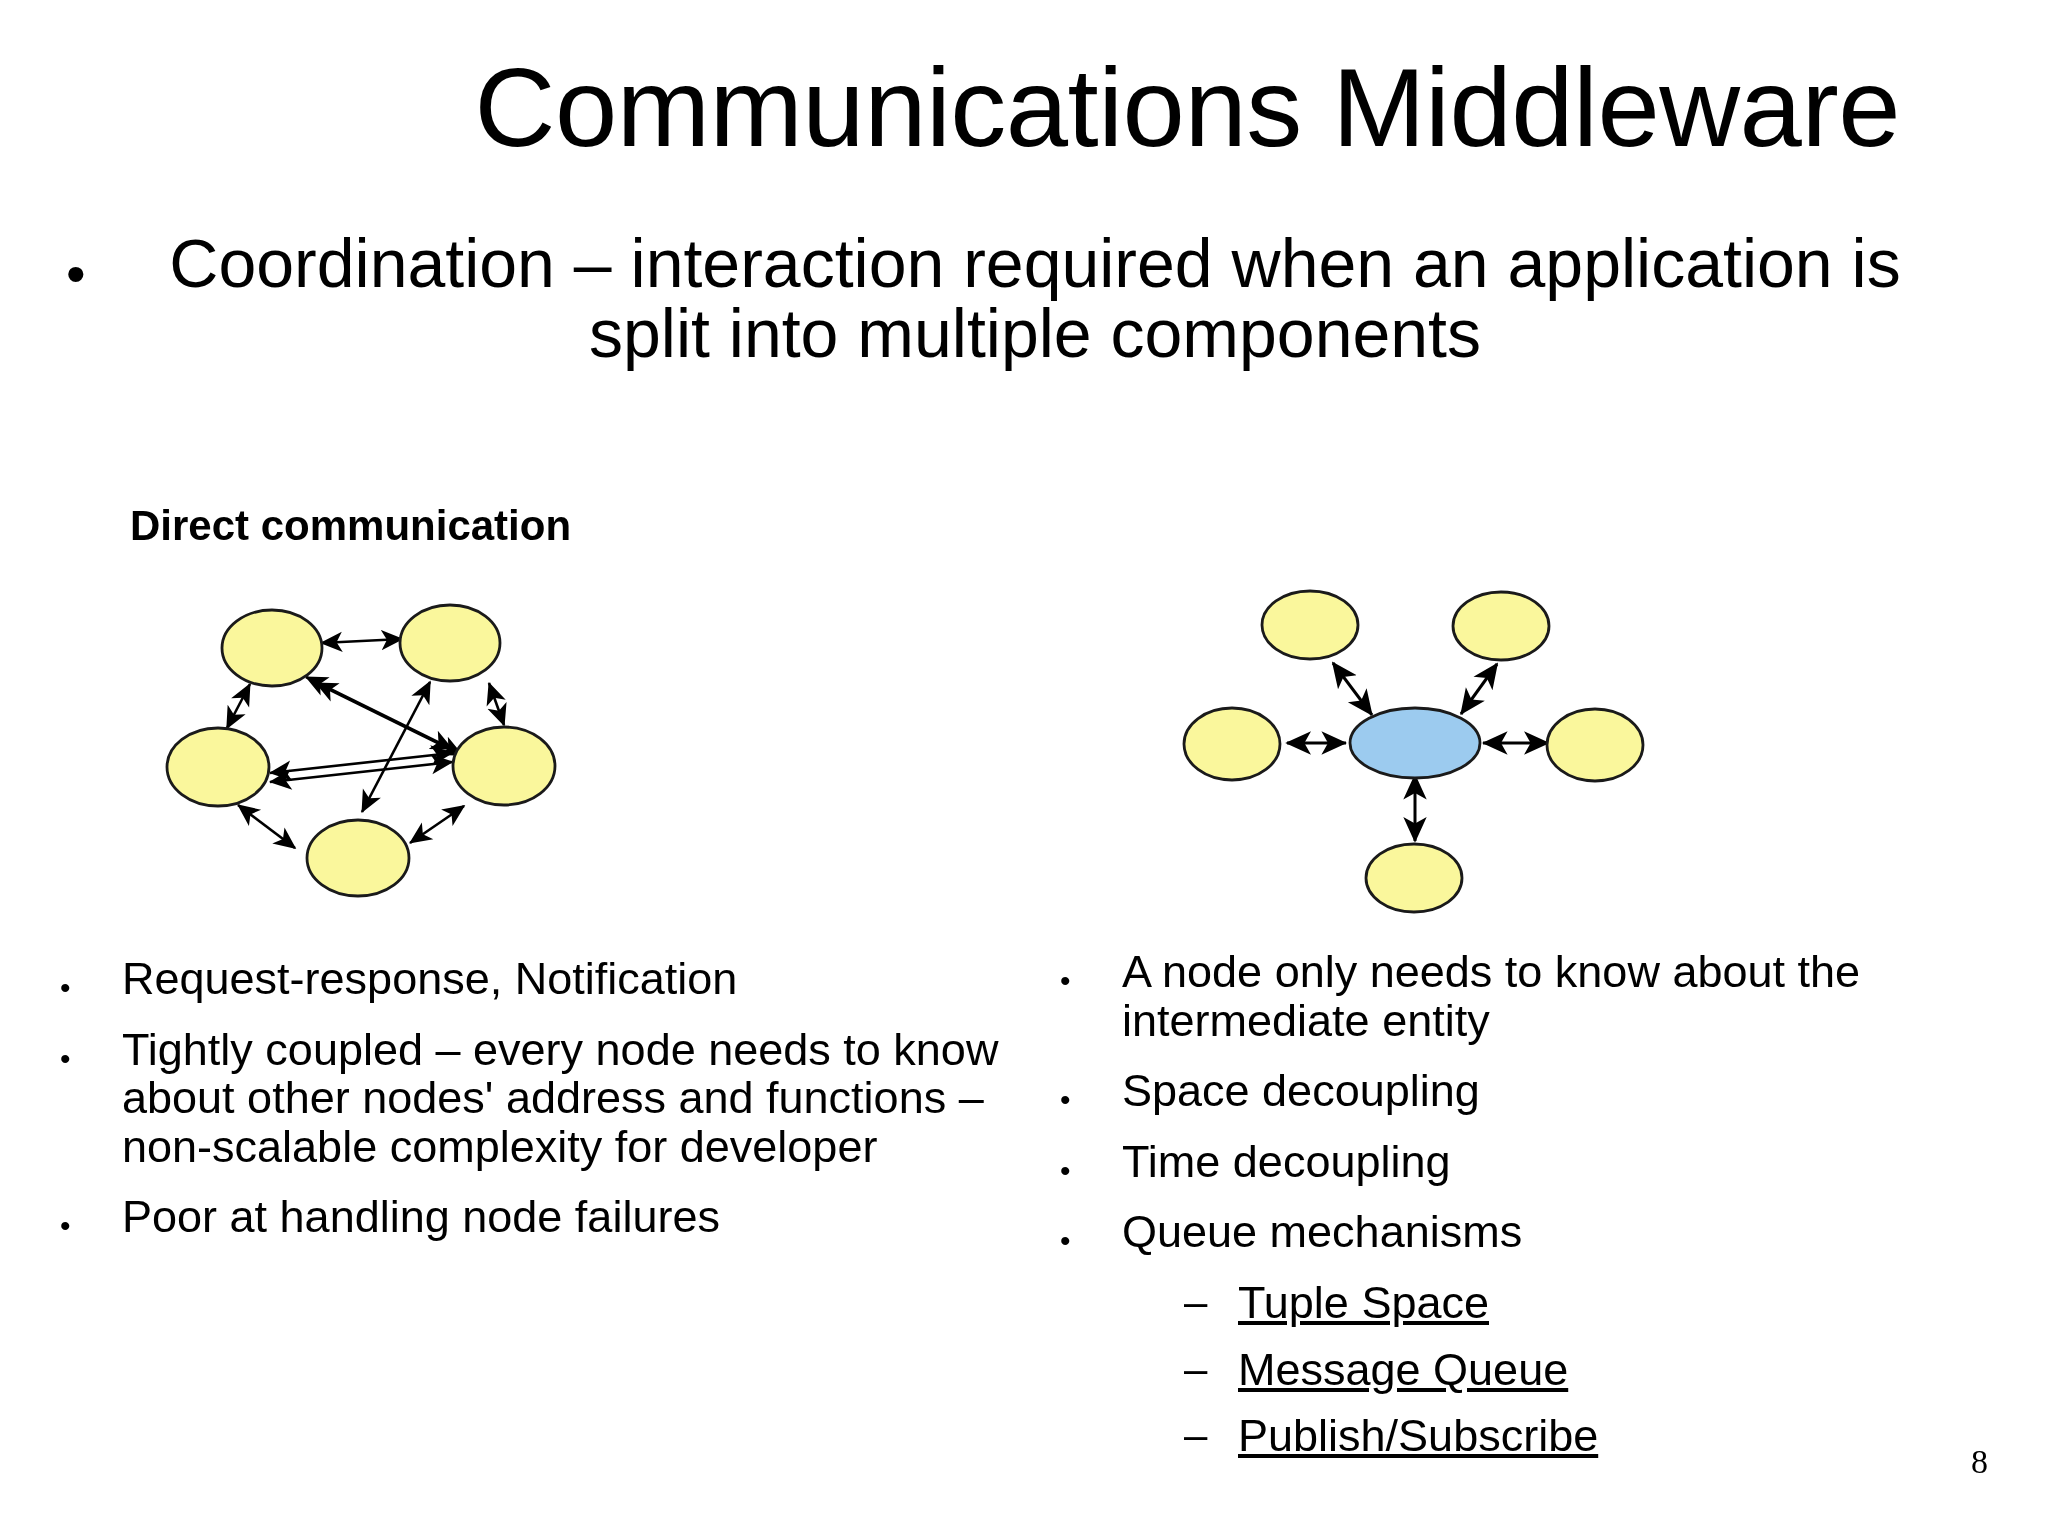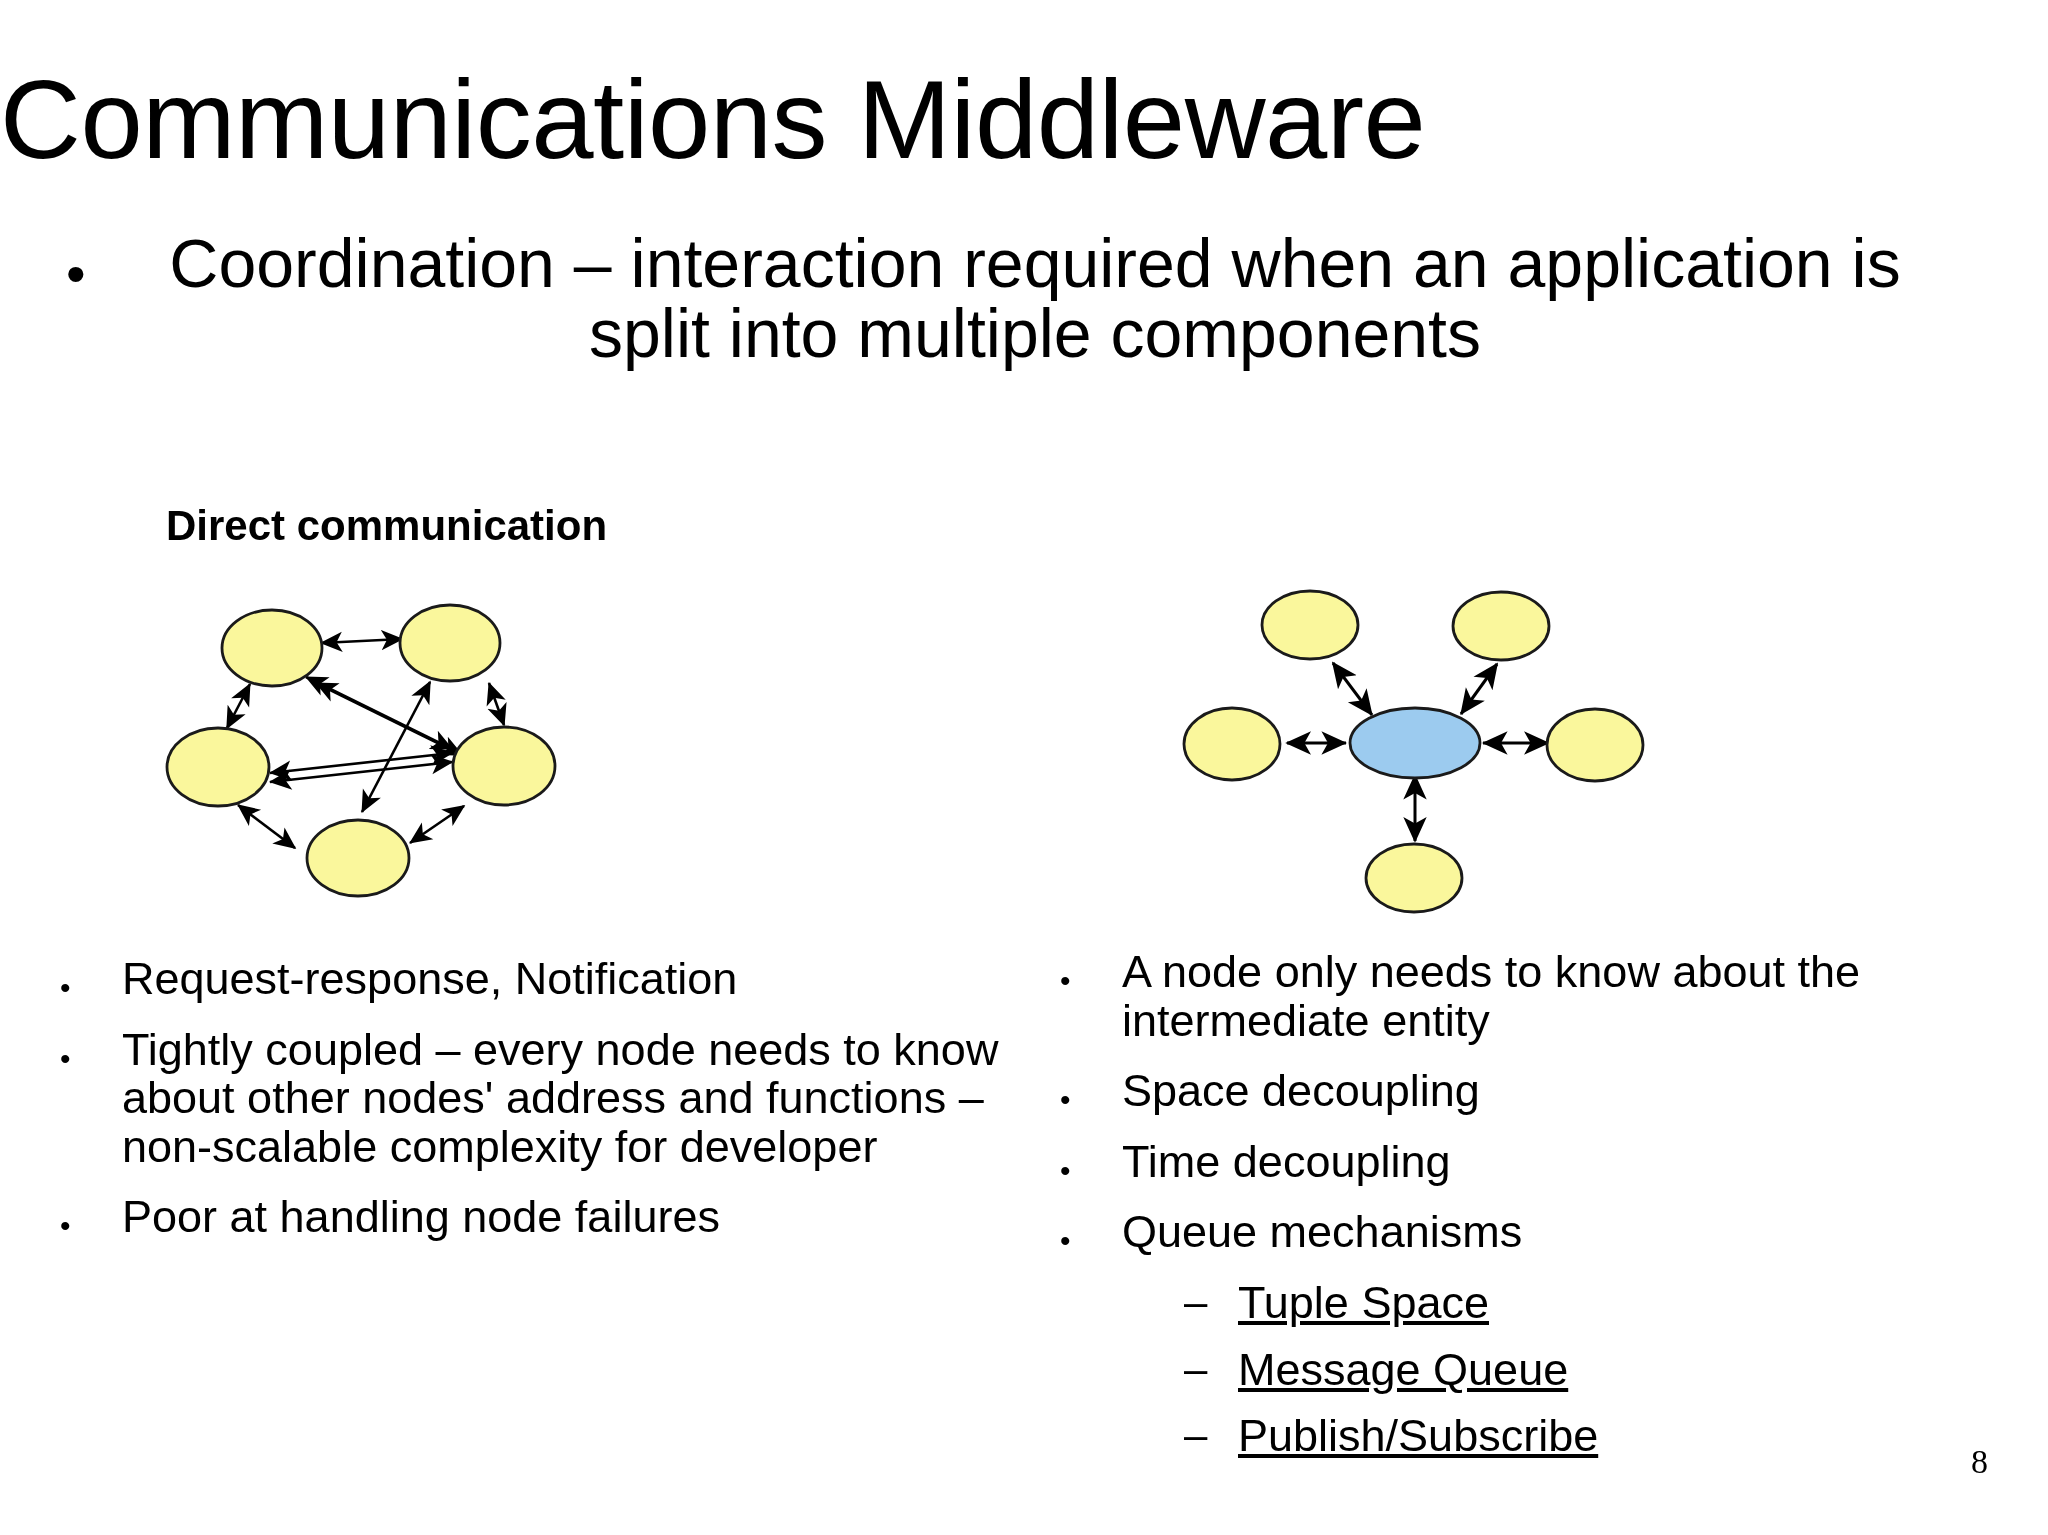--- a/index.html
+++ b/index.html
@@ -16,23 +16,23 @@
     width: 2048px;
     height: 1535px;
     background: #ffffff;
     overflow: hidden;
   }
 
   
   .slide-title {
     position: absolute;
     left: 0;
-    top: 64px;
+    top: 52px;
     width: 1900px;
-    text-align: left;
+    text-align: right;
     font-size: 112px;
     line-height: 1.0;
     font-weight: 400;
     letter-spacing: -0.5px;
     white-space: nowrap;
   }
 
   
   .lead-bullet {
     position: absolute;
@@ -57,21 +57,20 @@
     text-align: center;
   }
 
   
   .col-heading {
     position: absolute;
     font-size: 42px;
     font-weight: bold;
     line-height: 1;
     white-space: nowrap;
-    margin-left: 36px;
   }
   #heading-direct { left: 130px; top: 505px; }
   #heading-indirect { left: 1166px; top: 492px; }
 
   
   .diagram {
     position: absolute;
   }
   #diagram-direct { left: 100px; top: 560px; width: 520px; height: 400px; }
   #diagram-indirect { left: 1170px; top: 575px; width: 520px; height: 360px; }

